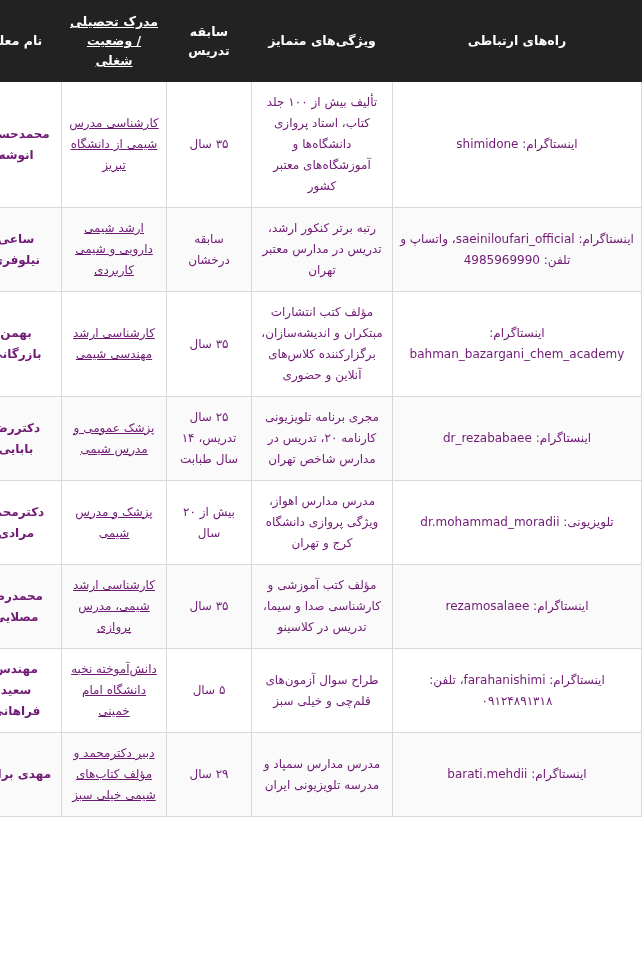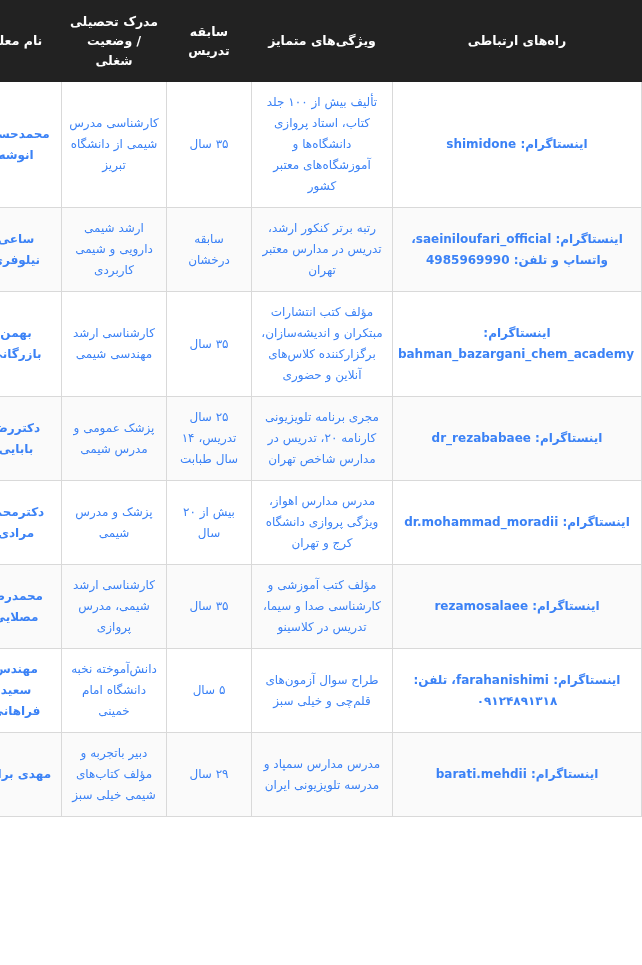--- a/index.html
+++ b/index.html
@@ -28,49 +28,49 @@
     vertical-align: middle;
     border: 1px solid #222222;
   }
   table.teacher-table tbody td {
     border: 1px solid #d9d9d9;
     font-size: 12px;
     line-height: 1.75;
     padding: 10px 7px;
     text-align: center;
     vertical-align: middle;
-    color: #3b82f6;
+    color: #701a75;
     background: #ffffff;
   }
   table.teacher-table tbody tr:nth-child(even) td {
     background: #fafafa;
   }
   td.col-name, th.col-name {
     width: 78px;
   }
   td.col-degree, th.col-degree {
     width: 92px;
+    text-decoration: underline;
   }
   td.col-exp, th.col-exp {
     width: 72px;
   }
   td.col-features, th.col-features {
     width: 128px;
   }
   td.col-contact, th.col-contact {
     width: 236px;
   }
   td.col-name {
     font-weight: bold;
     color: #2b2b2b;
   }
   td.col-contact {
     direction: rtl;
     unicode-bidi: plaintext;
-    font-weight: bold;
   }
 </style>
 </head>
 <body>
 
 <table class="teacher-table">
   <thead>
     <tr>
       <th class="col-contact">راه‌های ارتباطی</th>
       <th class="col-features">ویژگی‌های متمایز</th>
@@ -107,21 +107,21 @@
     </tr>
     <tr>
       <td class="col-contact">اینستاگرام: dr_rezababaee</td>
       <td class="col-features">مجری برنامه تلویزیونی کارنامه ۲۰، تدریس در مدارس شاخص تهران</td>
       <td class="col-exp">۲۵ سال تدریس، ۱۴ سال طبابت</td>
       <td class="col-degree">پزشک عمومی و مدرس شیمی</td>
       <td class="col-name">دکتررضا بابایی</td>
 
     </tr>
     <tr>
-      <td class="col-contact">اینستاگرام: dr.mohammad_moradii</td>
+      <td class="col-contact">تلویزیونی: dr.mohammad_moradii</td>
       <td class="col-features">مدرس مدارس اهواز، ویژگی پروازی دانشگاه کرج و تهران</td>
       <td class="col-exp">بیش از ۲۰ سال</td>
       <td class="col-degree">پزشک و مدرس شیمی</td>
       <td class="col-name">دکترمحمد مرادی</td>
 
     </tr>
     <tr>
       <td class="col-contact">اینستاگرام: rezamosalaee</td>
       <td class="col-features">مؤلف کتب آموزشی و کارشناسی صدا و سیما، تدریس در کلاسینو</td>
       <td class="col-exp">۳۵ سال</td>
@@ -134,18 +134,18 @@
       <td class="col-features">طراح سوال آزمون‌های قلم‌چی و خیلی سبز</td>
       <td class="col-exp">۵ سال</td>
       <td class="col-degree">دانش‌آموخته نخبه دانشگاه امام خمینی</td>
       <td class="col-name">مهندس سعید فراهانی</td>
 
     </tr>
     <tr>
       <td class="col-contact">اینستاگرام: barati.mehdii</td>
       <td class="col-features">مدرس مدارس سمپاد و مدرسه تلویزیونی ایران</td>
       <td class="col-exp">۲۹ سال</td>
-      <td class="col-degree">دبیر باتجربه و مؤلف کتاب‌های شیمی خیلی سبز</td>
+      <td class="col-degree">دبیر دکترمحمد و مؤلف کتاب‌های شیمی خیلی سبز</td>
       <td class="col-name">مهدی براتی</td>
 
     </tr>
   </tbody>
 </table>
 
 </body></html>

